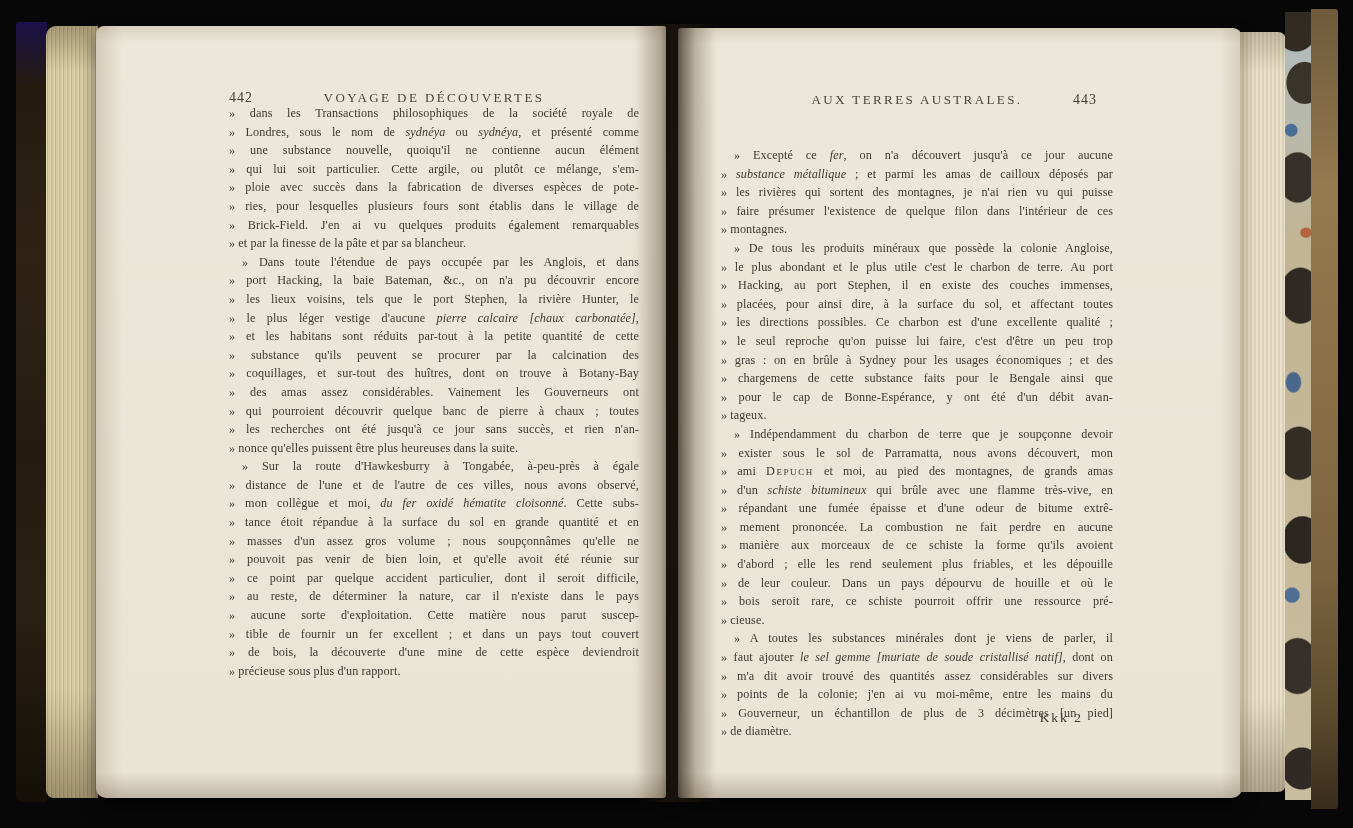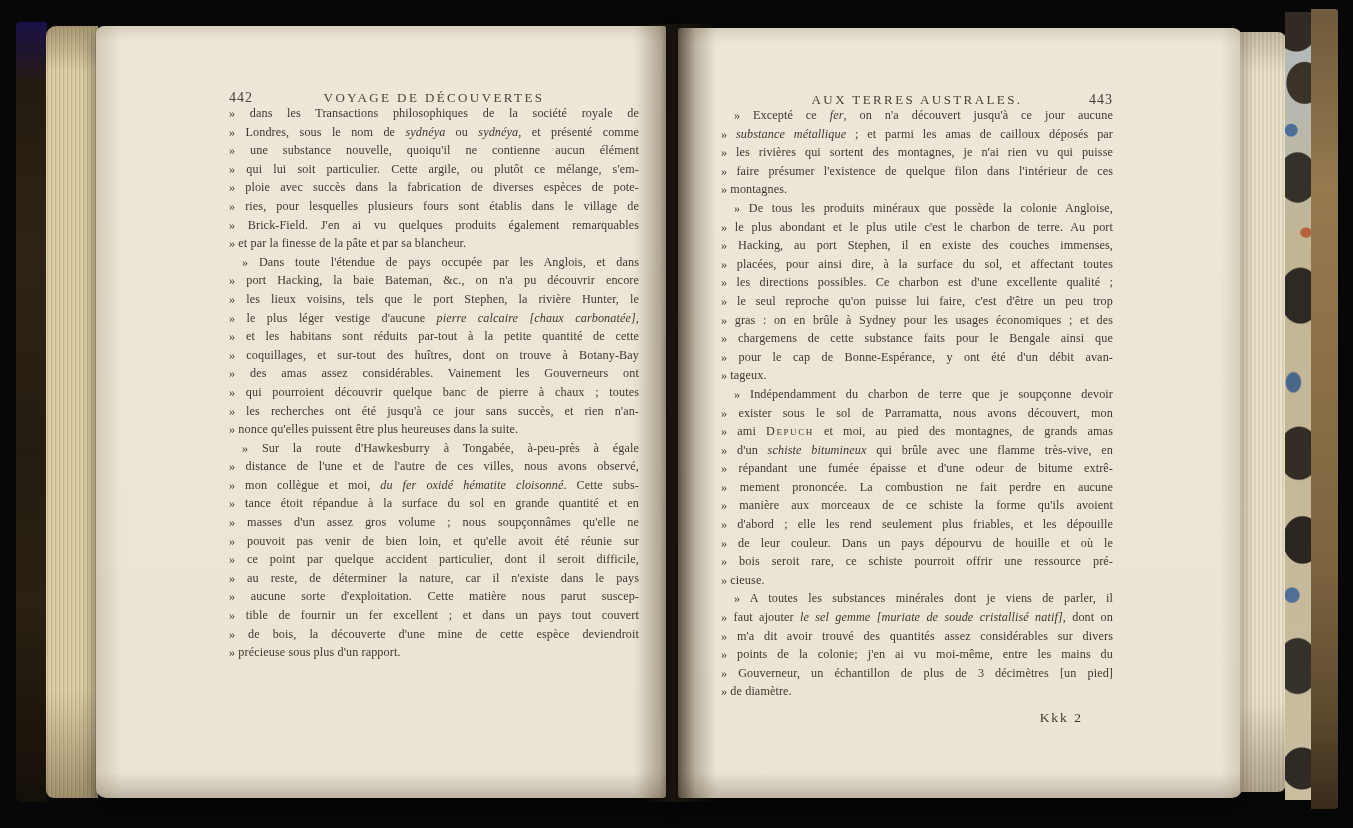--- a/index.html
+++ b/index.html
@@ -62,24 +62,24 @@
   .cover-right{position:absolute;left:1311px;top:9px;width:27px;height:800px;
     background:linear-gradient(180deg,#6f5a3c 0%,#95794f 22%,#8a6f46 48%,#7c6340 70%,#5d4a2e 88%,#392c1b 100%);
     border-radius:0 3px 3px 0;box-shadow:2px 0 0 rgba(0,0,10,.6);}
 
   
   .header{position:absolute;top:64px;height:20px;color:#4a4338;font-size:13px;letter-spacing:2.4px;text-align:center;}
   .header-left{left:133px;width:410px;}
   .header-right{left:43px;width:392px;}
   .pnum{position:absolute;top:0;font-size:14px;letter-spacing:1px;color:#45403a;}
   .pnum-left{left:0;}
-  .pnum-right{right:0;}
+  .pnum-right{right:16px;}
   .column{position:absolute;top:78px;color:#3e3930;font-size:12.2px;letter-spacing:.1px;}
   .column-left{left:133px;width:410px;}
-  .column-right{left:43px;width:392px;}
+  .column-right{left:43px;width:392px;margin-top:40px;}
   .line{height:18.6px;line-height:18.6px;text-align:justify;text-align-last:justify;overflow:hidden;}
   .line.end{text-align-last:left;}
   .line.ind{text-indent:13px;}
   .it{font-style:italic;}
   .sc{font-variant:small-caps;letter-spacing:1.6px;}
   .signature{position:absolute;top:682px;left:43px;width:392px;text-align:right;padding-right:30px;
     box-sizing:border-box;font-size:13.5px;letter-spacing:2px;color:#3e3930;}
 </style>
 </head>
 <body>
@@ -101,20 +101,21 @@
         <div class="line"><span>» qui lui soit particulier. Cette argile, ou plutôt ce mélange, s'em-</span></div>
         <div class="line"><span>» ploie avec succès dans la fabrication de diverses espèces de pote-</span></div>
         <div class="line"><span>» ries, pour lesquelles plusieurs fours sont établis dans le village de</span></div>
         <div class="line"><span>» Brick-Field. J'en ai vu quelques produits également remarquables</span></div>
         <div class="line end"><span>» et par la finesse de la pâte et par sa blancheur.</span></div>
         <div class="line ind"><span>» Dans toute l'étendue de pays occupée par les Anglois, et dans</span></div>
         <div class="line"><span>» port Hacking, la baie Bateman, &amp;c., on n'a pu découvrir encore</span></div>
         <div class="line"><span>» les lieux voisins, tels que le port Stephen, la rivière Hunter, le</span></div>
         <div class="line"><span>» le plus léger vestige d'aucune </span><span class="it">pierre calcaire [chaux carbonatée]</span><span>,</span></div>
         <div class="line"><span>» et les habitans sont réduits par-tout à la petite quantité de cette</span></div>
+        <div class="line"><span>» substance qu'ils peuvent se procurer par la calcination des</span></div>
         <div class="line"><span>» coquillages, et sur-tout des huîtres, dont on trouve à Botany-Bay</span></div>
         <div class="line"><span>» des amas assez considérables. Vainement les Gouverneurs ont</span></div>
         <div class="line"><span>» qui pourroient découvrir quelque banc de pierre à chaux ; toutes</span></div>
         <div class="line"><span>» les recherches ont été jusqu'à ce jour sans succès, et rien n'an-</span></div>
         <div class="line end"><span>» nonce qu'elles puissent être plus heureuses dans la suite.</span></div>
         <div class="line ind"><span>» Sur la route d'Hawkesburry à Tongabée, à-peu-près à égale</span></div>
         <div class="line"><span>» distance de l'une et de l'autre de ces villes, nous avons observé,</span></div>
         <div class="line"><span>» mon collègue et moi, </span><span class="it">du fer oxidé hématite cloisonné</span><span>. Cette subs-</span></div>
         <div class="line"><span>» tance étoit répandue à la surface du sol en grande quantité et en</span></div>
         <div class="line"><span>» masses d'un assez gros volume ; nous soupçonnâmes qu'elle ne</span></div>

